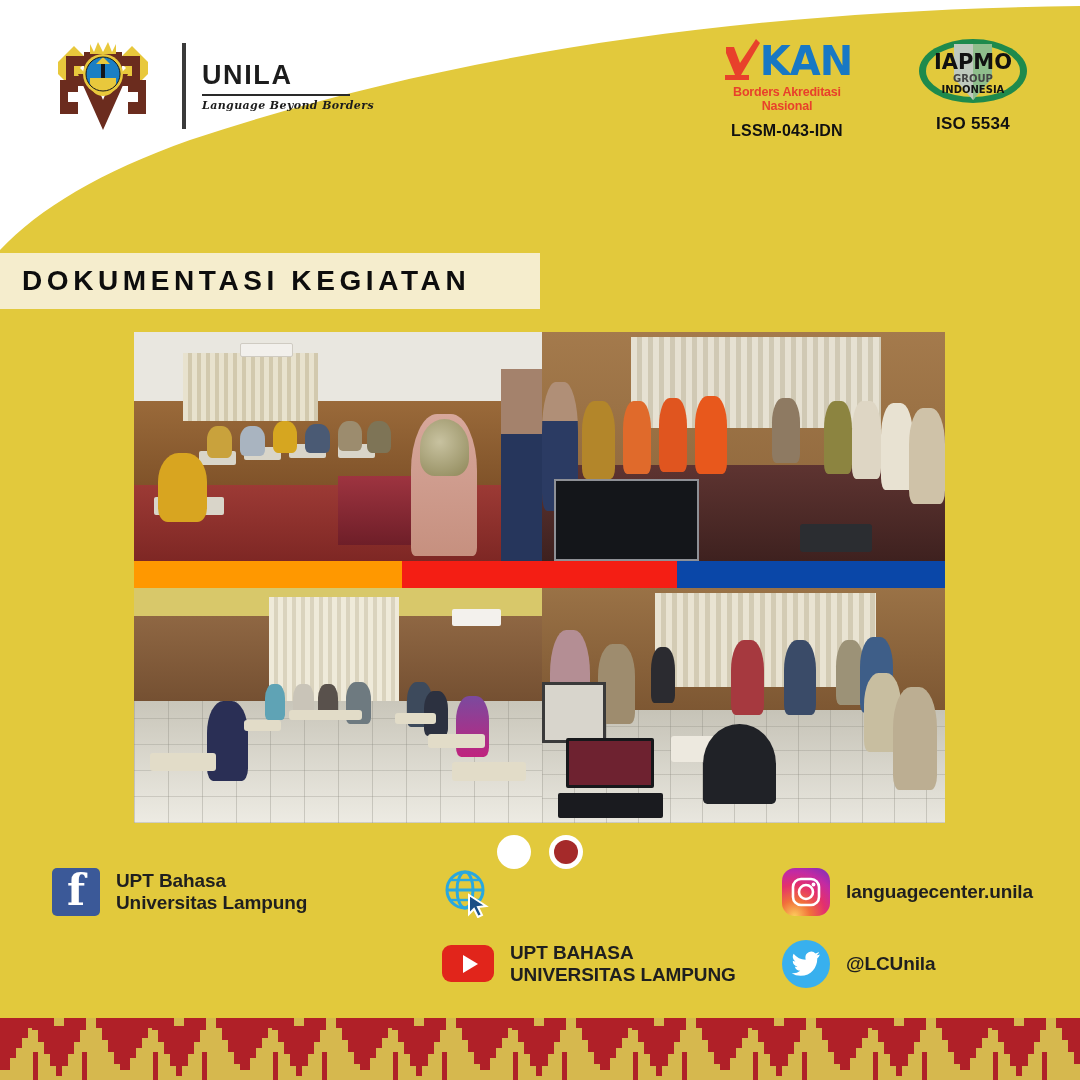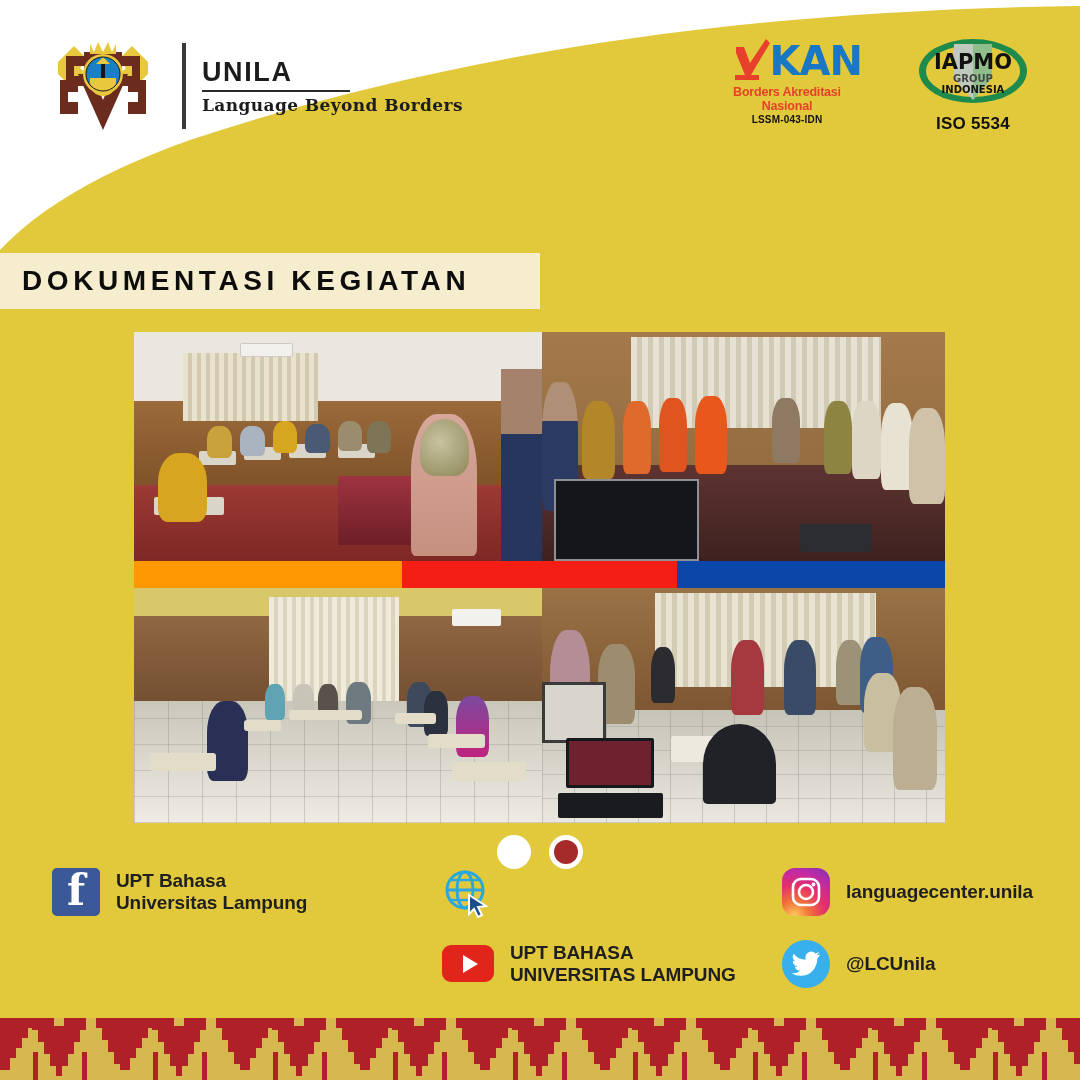--- a/index.html
+++ b/index.html
@@ -28,46 +28,46 @@
     width:4px; height:86px; background:#3a3a3a; margin:0 16px 0 20px;
   }
   #brand-text { padding-top:2px; }
   .brand-line {
     font-weight:bold; font-size:27px; line-height:0.98;
     color:#1c1c1c; letter-spacing:1.6px;
   }
   #brand-rule { width:148px; height:2px; background:#2a2a2a; margin:5px 0 3px; }
   #brand-tagline {
     font-family:"DejaVu Serif", serif;
-    font-weight:bold;
-    font-size:17px; color:#1c1c1c; letter-spacing:0.4px;
+    font-style:italic; font-weight:bold;
+    font-size:11px; color:#1c1c1c; letter-spacing:0.4px;
   }
 
   
   #cert-row {
     position:absolute; right:48px; top:38px; z-index:9;
     display:flex; align-items:flex-start; gap:52px;
   }
   #kan-logo { text-align:center; width:150px; }
   #kan-mark {
-    display:flex; align-items:center; justify-content:flex-end;
+    display:flex; align-items:center; justify-content:center;
     height:46px; position:relative;
   }
   #kan-check { width:40px; height:44px; }
   #kan-word {
     font-weight:bold; font-size:40px; color:#1878C4;
     line-height:0.9; letter-spacing:-1px; margin-left:-2px;
     font-family:"DejaVu Sans", sans-serif;
   }
   #kan-sub {
     font-size:12.5px; font-weight:bold; color:#E8412B;
     letter-spacing:-0.2px; margin-top:1px;
   }
   #kan-code {
-    font-size:10px; font-weight:bold; color:#111; margin-top:1px;
+    font-size:16px; font-weight:bold; color:#111; margin-top:9px;
     letter-spacing:0.2px;
   }
   #iapmo-logo { text-align:center; width:118px; }
   #iapmo-mark { width:110px; height:68px; margin:0 auto; }
   #iso-text {
     font-size:17px; font-weight:bold; color:#111; margin-top:4px;
     letter-spacing:0.3px;
   }
 
   

